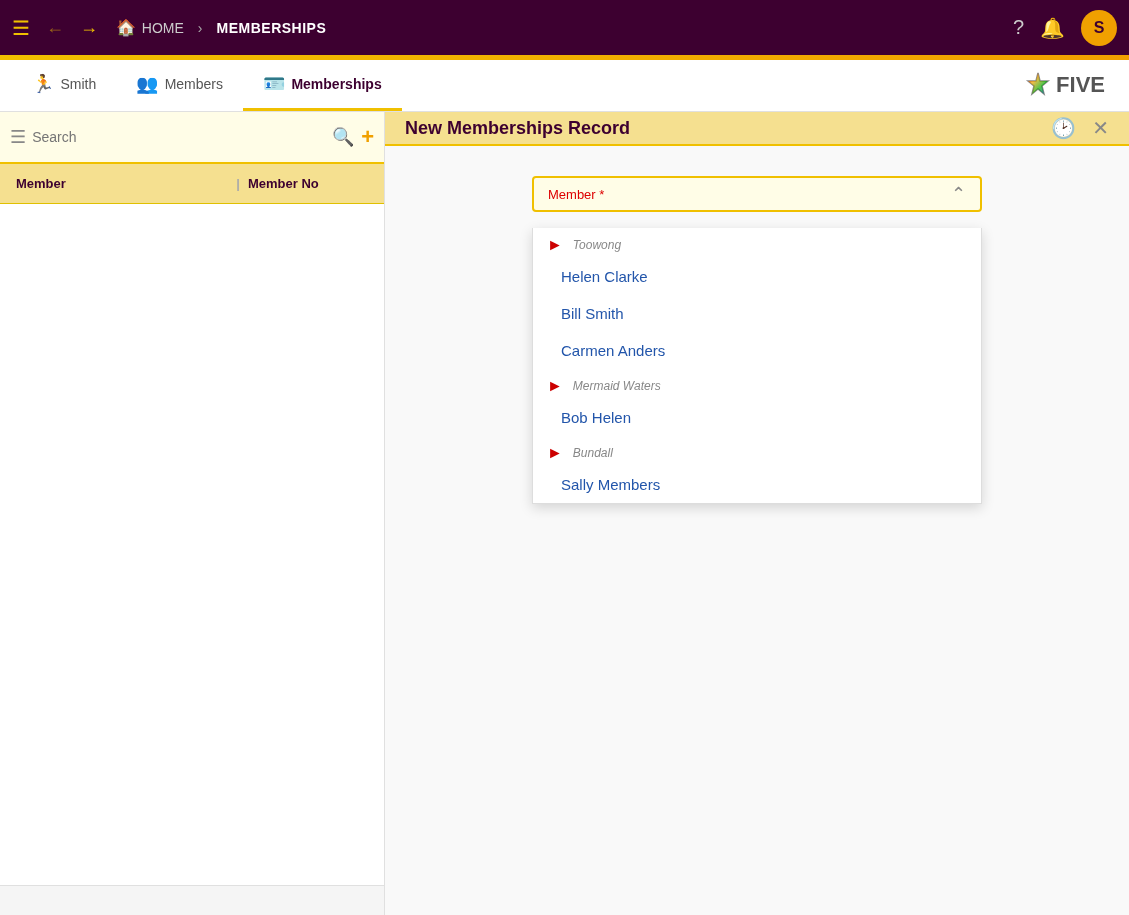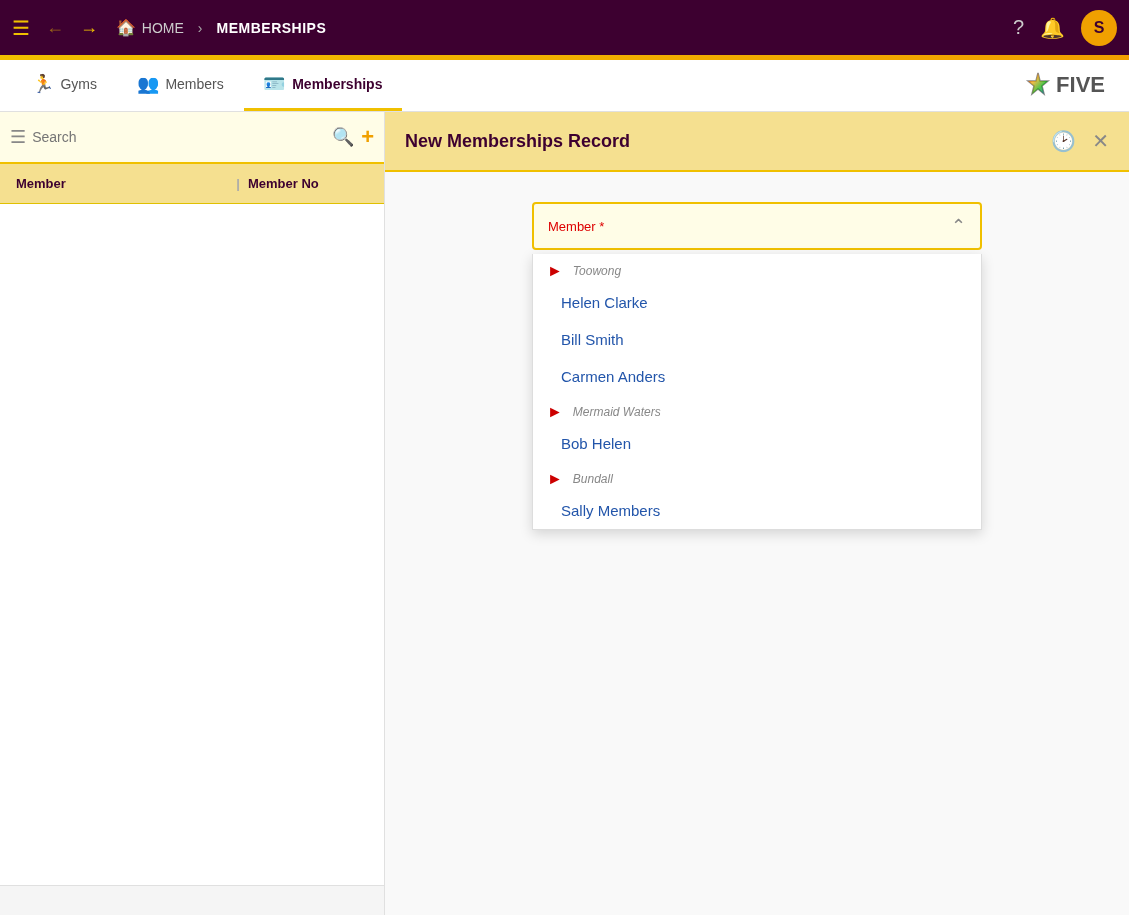--- a/index.html
+++ b/index.html
@@ -114,21 +114,21 @@
     .sidebar-footer { height: 30px; background: #f5f5f5; border-top: 1px solid #e0e0e0; }
 
     
     .right-panel {
       flex: 1;
       background: #f9f9f9;
       display: flex;
       flex-direction: column;
     }
     .panel-header {
-      height: 60px;
+      height: 34px;
       background: #f5e090;
       display: flex;
       align-items: center;
       padding: 0 20px;
       border-bottom: 2px solid #f0c000;
     }
     .panel-header .panel-title {
       font-size: 18px;
       font-weight: bold;
       color: #3d0030;
@@ -145,21 +145,21 @@
     
     .member-dropdown-container {
       position: relative;
       width: 450px;
       margin: 0 auto;
     }
     .member-select-box {
       background: #fffde7;
       border: 2px solid #f0c000;
       border-radius: 4px;
-      height: 48px;
+      height: 36px;
       display: flex;
       align-items: center;
       padding: 0 14px;
       cursor: pointer;
       position: relative;
       z-index: 10;
     }
     .member-select-box .label {
       font-size: 13px;
       color: #888;
@@ -228,21 +228,21 @@
     <span class="icon-btn">🔔</span>
     <div class="user-avatar">S</div>
   </div>
 </div>
 
 <div class="accent-bar"></div>
 
 <div class="tab-nav">
   <div class="tab-item">
     <span class="tab-icon">🏃</span>
-    <span>Gyms</span>
+    <span>Smith</span>
   </div>
   <div class="tab-item">
     <span class="tab-icon">👥</span>
     <span>Members</span>
   </div>
   <div class="tab-item active">
     <span class="tab-icon">🪪</span>
     <span>Memberships</span>
   </div>
   <div class="tab-nav five-logo">

